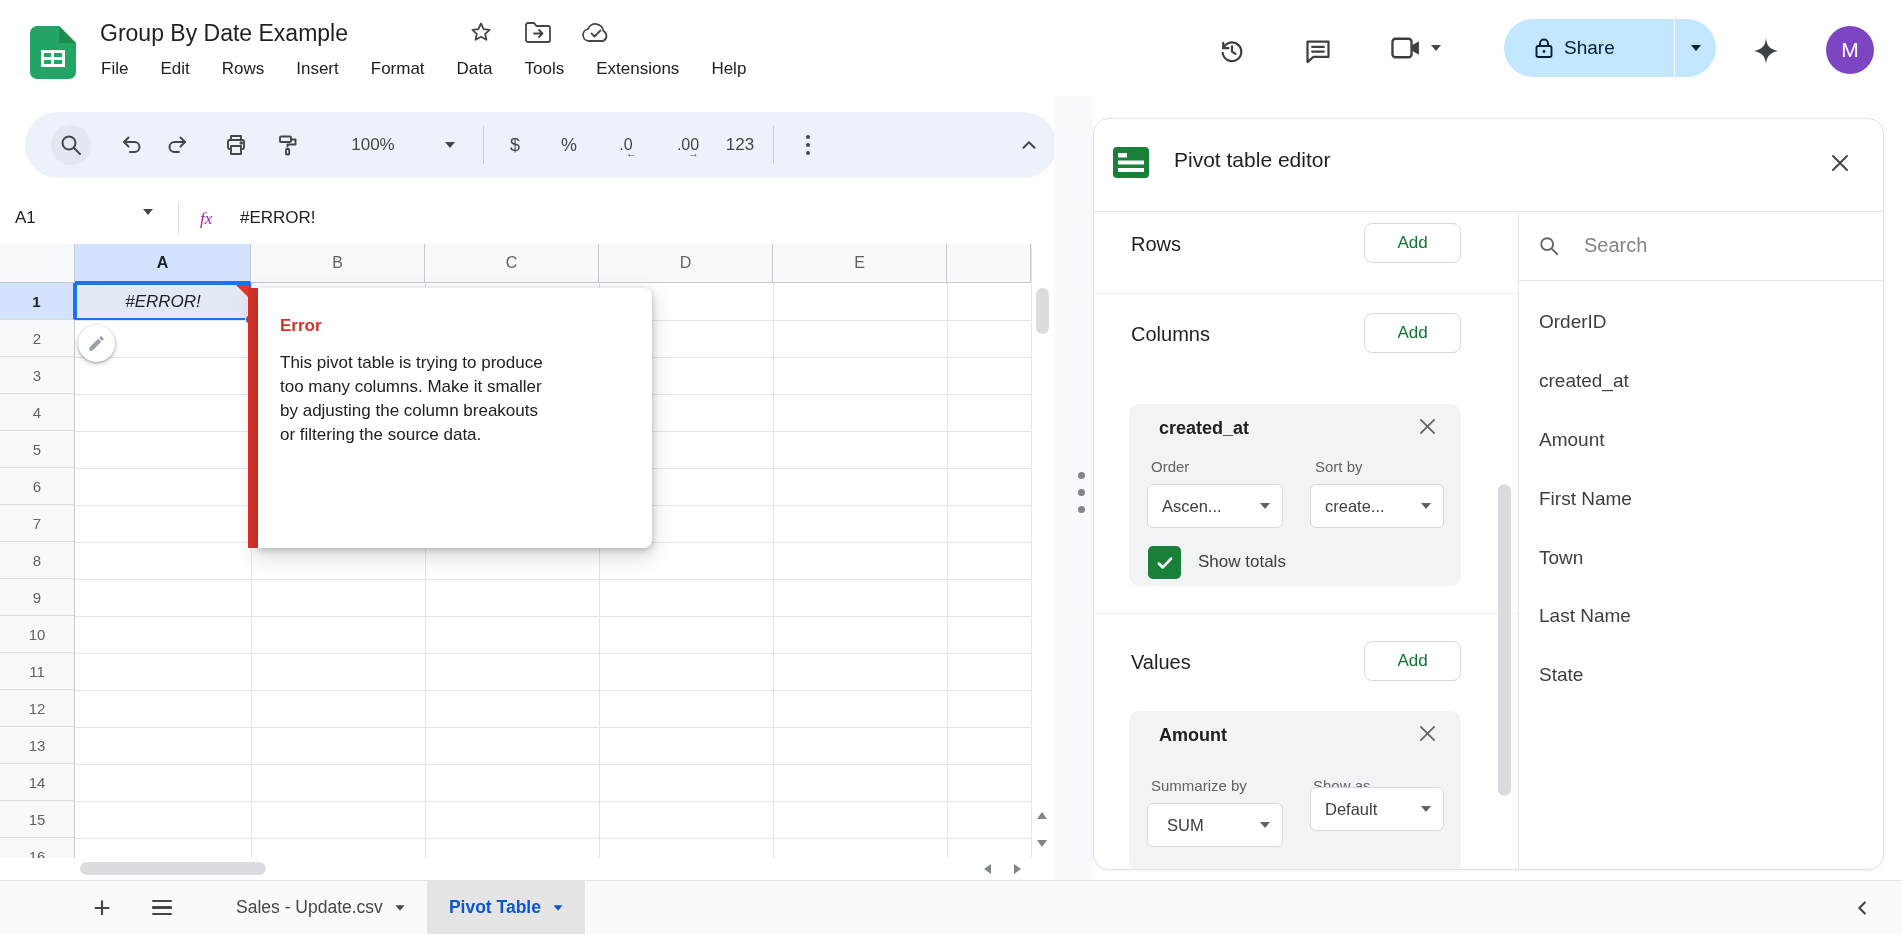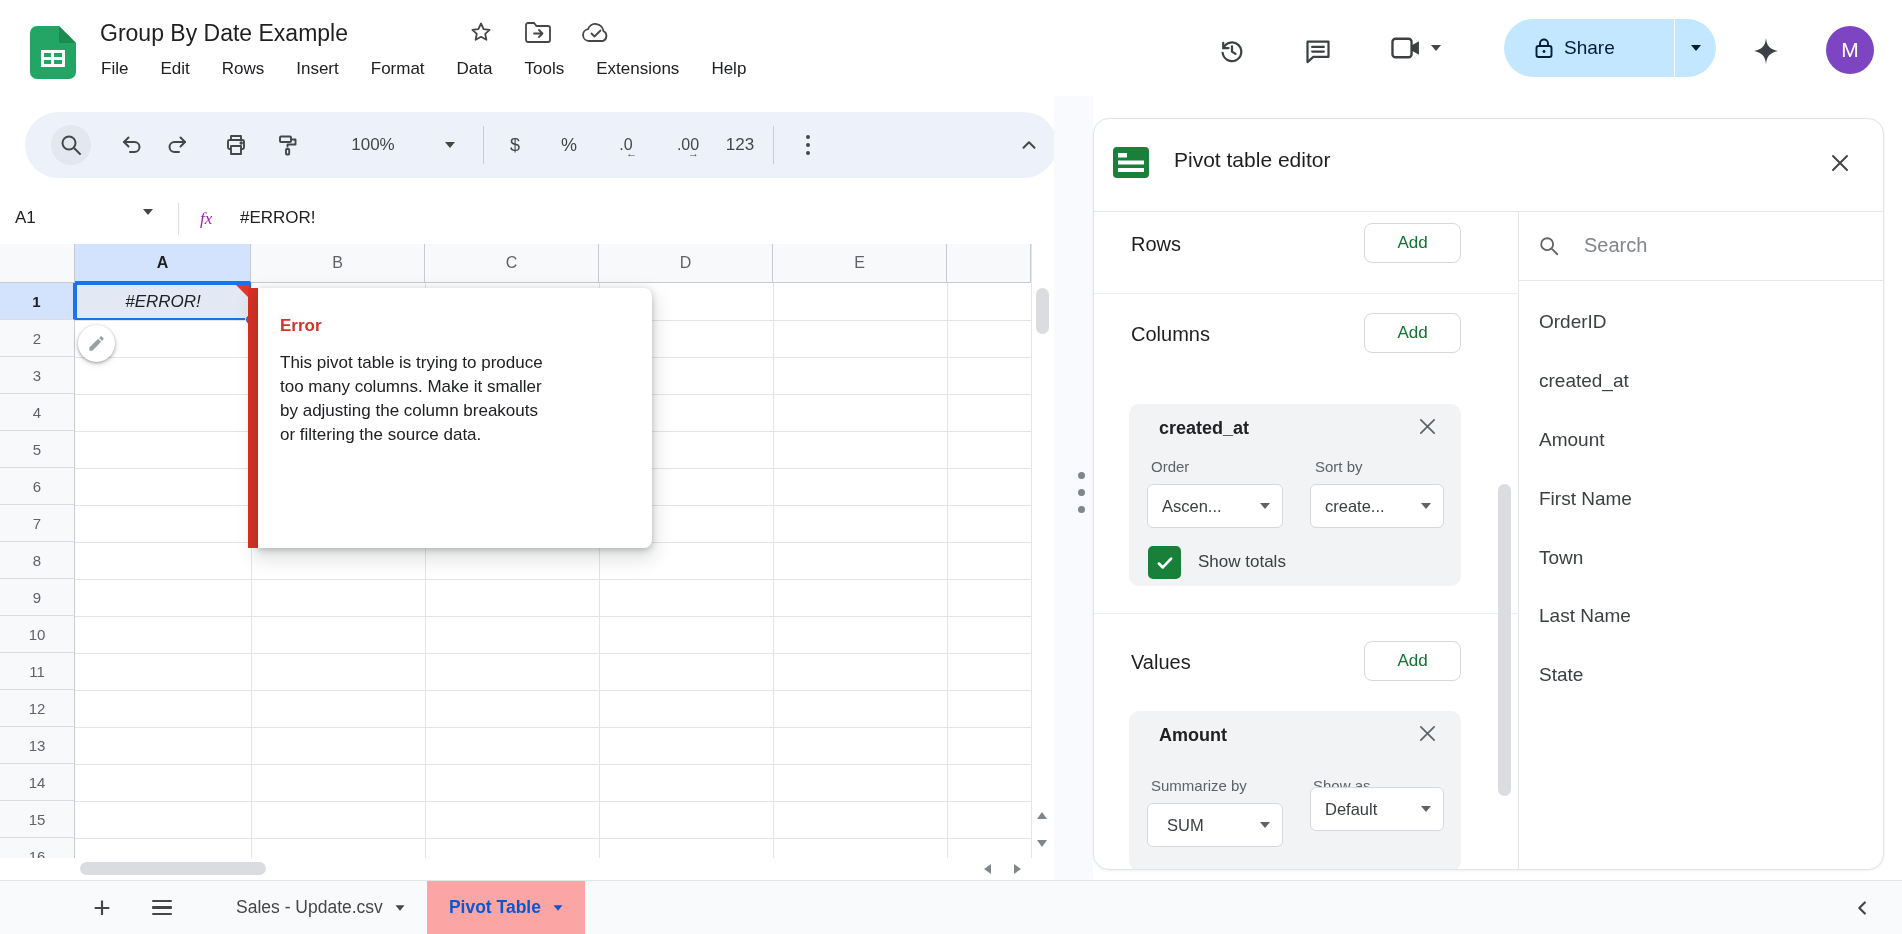--- a/index.html
+++ b/index.html
@@ -109,21 +109,21 @@
   .field-item{height:58.8px;display:flex;align-items:center;padding-left:21px;font-size:19px;color:#3c4043;}
 
   
   #sheetbar{left:0;top:880px;width:1902px;height:54px;background:#f9fafc;border-top:1px solid #e2e5ea;box-sizing:border-box;
             display:flex;align-items:center;}
   #add-sheet{margin-left:86px;font-size:30px;color:#444746;width:32px;height:32px;display:flex;align-items:center;justify-content:center;}
   #all-sheets{margin-left:34px;display:flex;flex-direction:column;gap:4px;width:20px;}
   #all-sheets i{height:2.5px;background:#444746;border-radius:1px;}
   .sheet-tab{height:54px;display:flex;align-items:center;gap:12px;padding:0 22px;font-size:17.5px;font-weight:500;color:#444746;}
   .sheet-tab .caret{border-top-color:#444746;transform:scale(.9);}
-  .sheet-tab.active{background:#fca5a5;color:#0b57d0;font-weight:700;}
+  .sheet-tab.active{background:#e5e5e5;color:#0b57d0;font-weight:700;}
   .sheet-tab.active .caret{border-top-color:#0b57d0;}
 </style>
 </head>
 <body>
 
 <div id="app">
 
   <div class="abs" style="left:30px;top:26px;">
     <svg width="46" height="53" viewBox="0 0 46 53">
       <path d="M29 0 H7 a7 7 0 0 0 -7 7 v39 a7 7 0 0 0 7 7 h32 a7 7 0 0 0 7 -7 V17 Z" fill="#23a566"></path>

